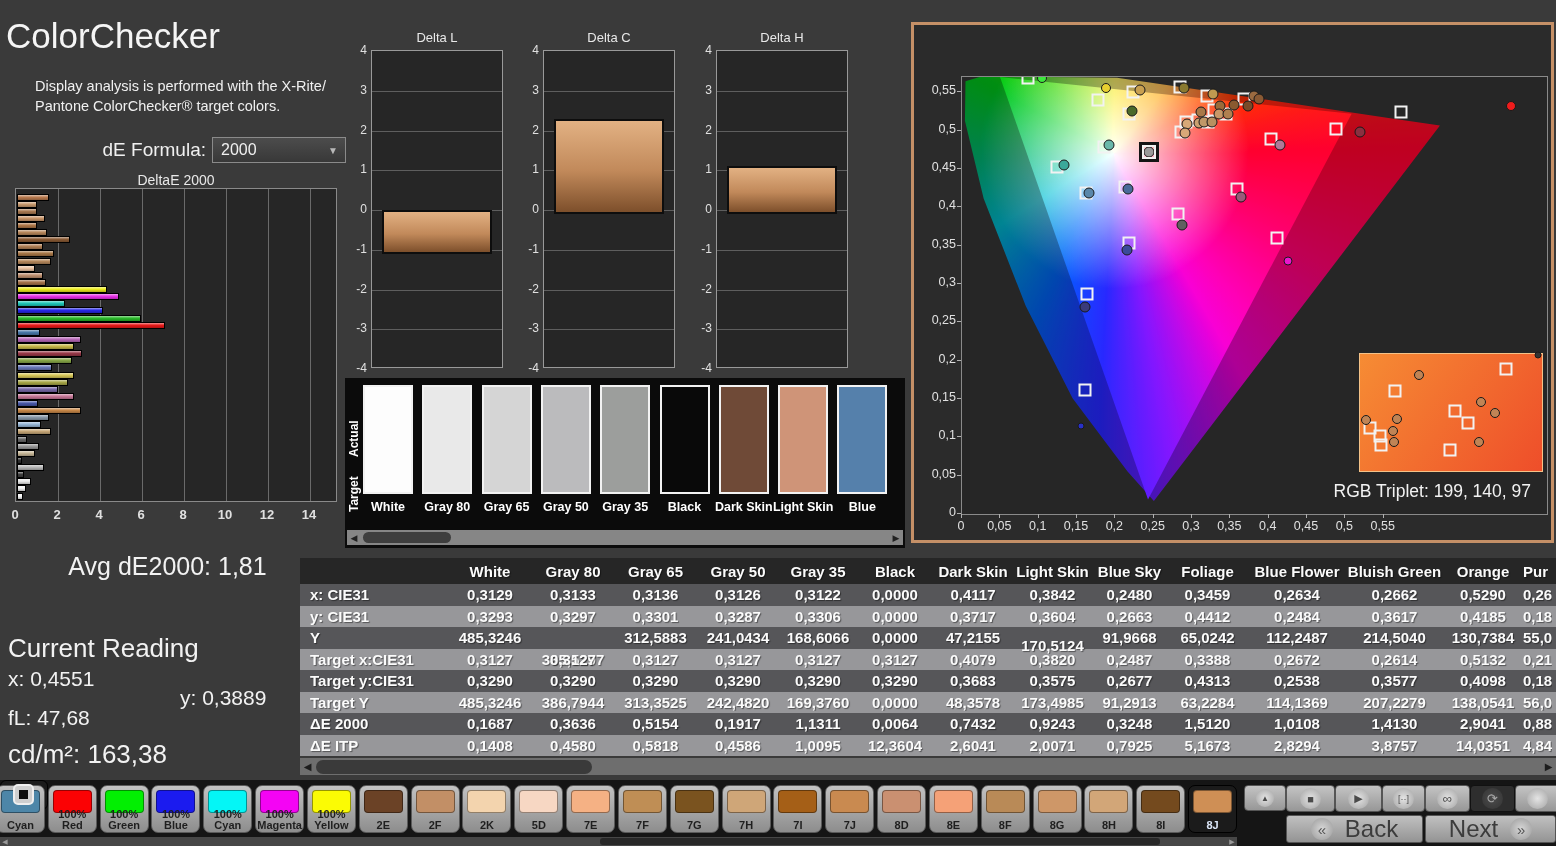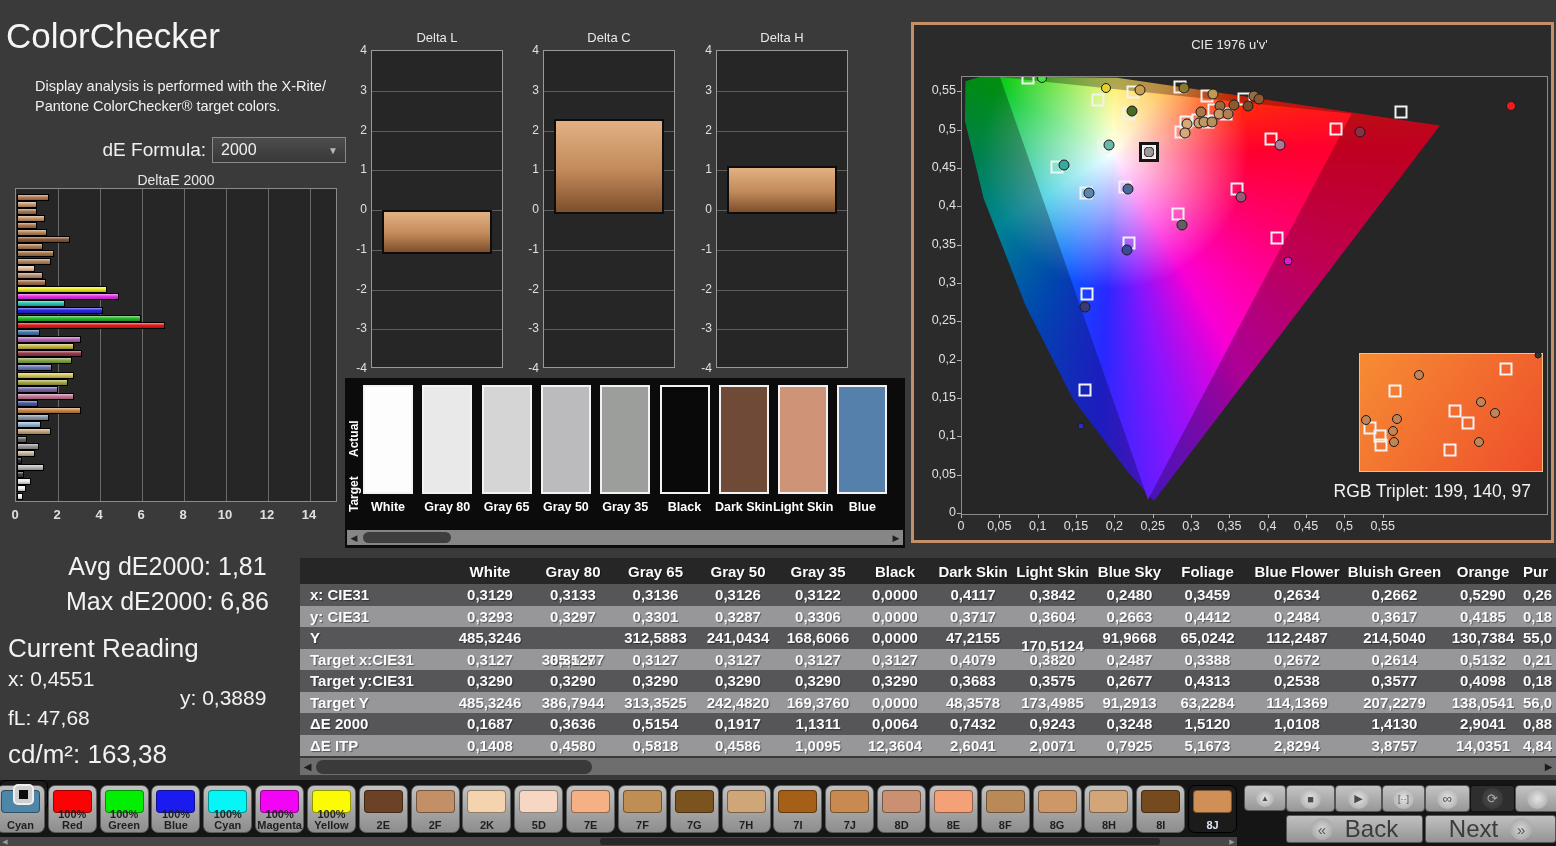--- a/index.html
+++ b/index.html
@@ -180,21 +180,20 @@
       <div class="xt" style="left: 28px;">2</div>
       <div class="xt" style="left: 70px;">4</div>
       <div class="xt" style="left: 112px;">6</div>
       <div class="xt" style="left: 154px;">8</div>
       <div class="xt" style="left: 196px;">10</div>
       <div class="xt" style="left: 238px;">12</div>
       <div class="xt" style="left: 280px;">14</div>
     </div>
 
   <div class="abs stat" id="stat-avg">Avg dE2000: 1,81</div>
-  <div class="abs stat" id="stat-max">Max dE2000: 6,86</div>
   <div class="abs stat" id="stat-current">Current Reading</div>
   <div class="abs stat" id="stat-x">x: 0,4551</div>
   <div class="abs stat" id="stat-y">y: 0,3889</div>
   <div class="abs stat" id="stat-fl">fL: 47,68</div>
   <div class="abs stat" id="stat-cd">cd/m²: 163,38</div>
 
   <div class="abs" id="delta-charts" style="left:0;top:0;">
       <div class="abs dtitle" style="left: 371px; top: 30px; width: 132px;">Delta L</div>
       <div class="abs dplot" style="left: 371px; top: 50px; width: 132px; height: 318px;">
         <div class="hgrid" style="top: 39.75px;"></div>
@@ -281,21 +280,20 @@
         <div class="swlab" style="left: 481.4px;">Blue</div>
       </div>
     <div class="sbar" style="left:2px;top:152px;width:556px;">
       <div class="sarrow" style="left:0;">◀</div>
       <div class="sthumb" style="left:16px;width:88px;"></div>
       <div class="sarrow" style="right:0;">▶</div>
     </div>
   </div>
 
   <div class="abs" id="cie-panel">
-    <div id="cie-title">CIE 1976 u'v'</div>
     <div id="cie-plot">
       <div id="cie-locus" class="chroma"></div>
       <div id="cie-triangle" class="chroma"></div>
       <div id="cie-markers">
           <div class="sq" style="left: 65.9362px; top: 0.7477px;"></div>
           <div class="sq" style="left: 135.706px; top: 22.982px;"></div>
           <div class="sq" style="left: 170.974px; top: 15.315px;"></div>
           <div class="sq" style="left: 217.743px; top: 9.9481px;"></div>
           <div class="sq" style="left: 245.344px; top: 19.1485px;"></div>
           <div class="sq" style="left: 282.146px; top: 22.2153px;"></div>

